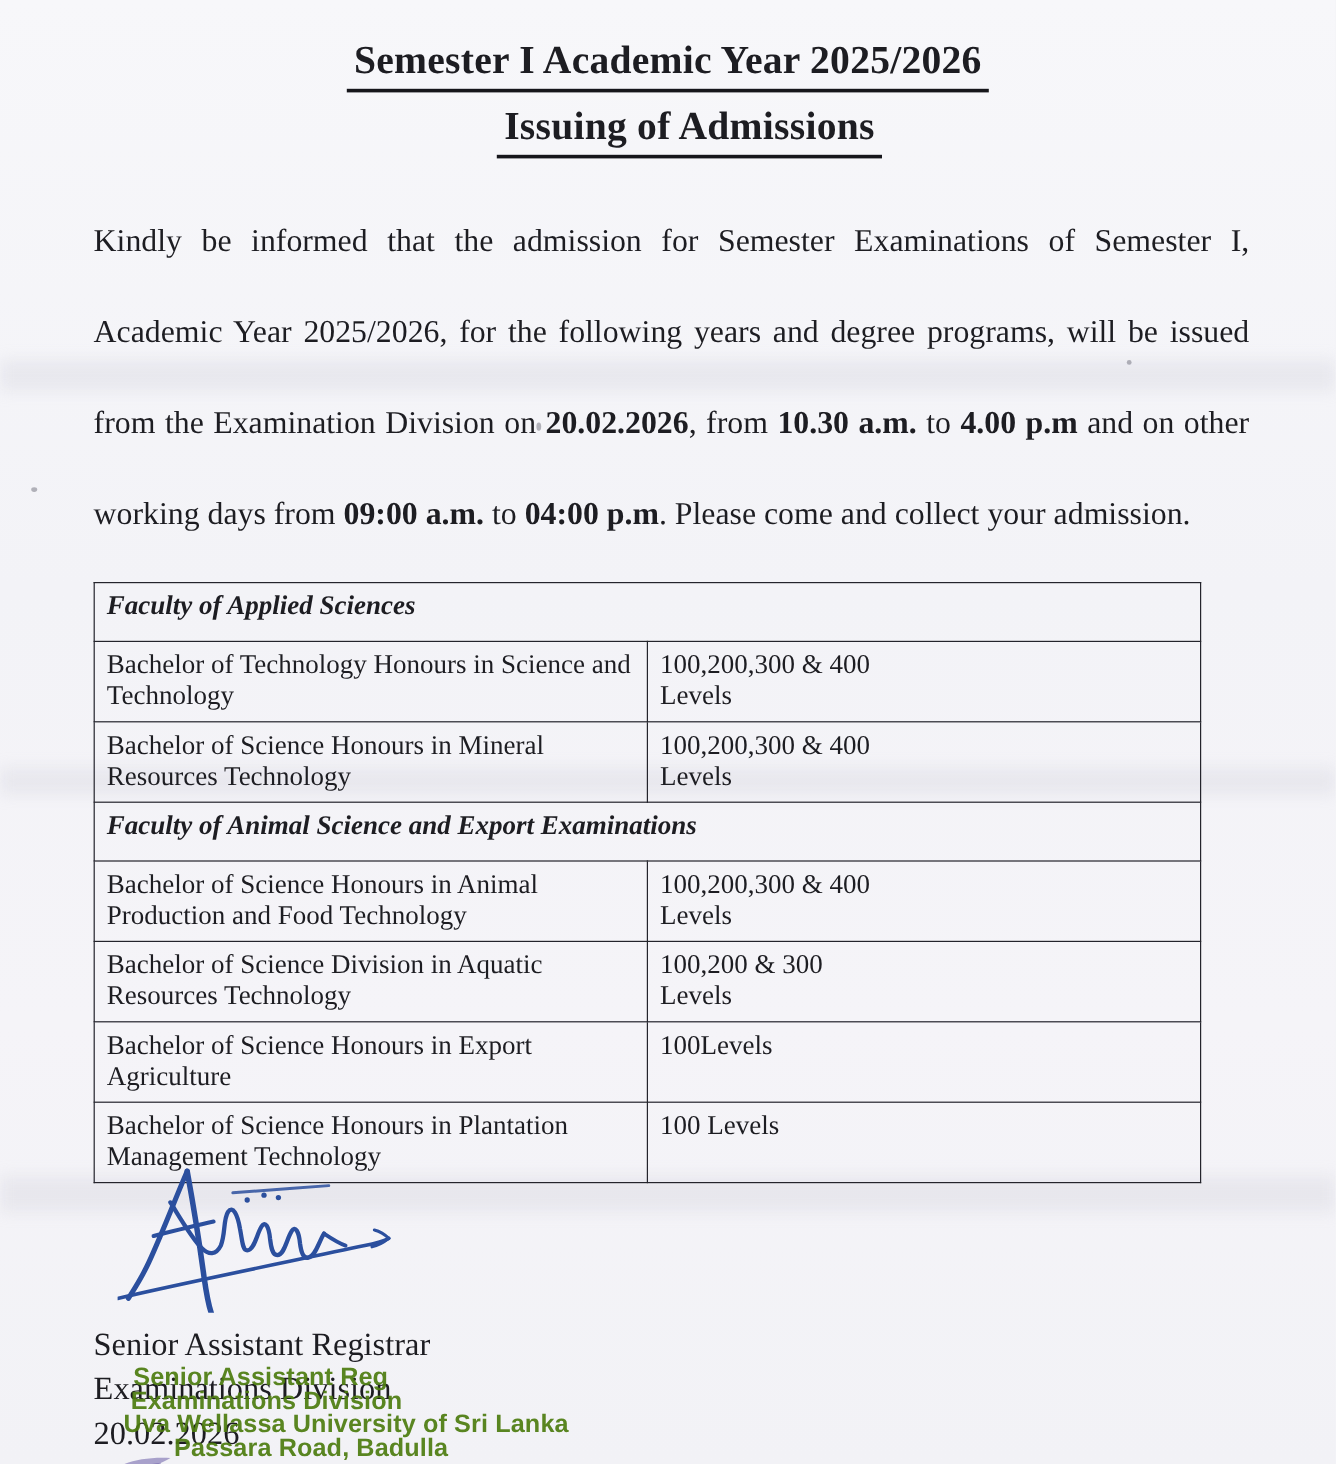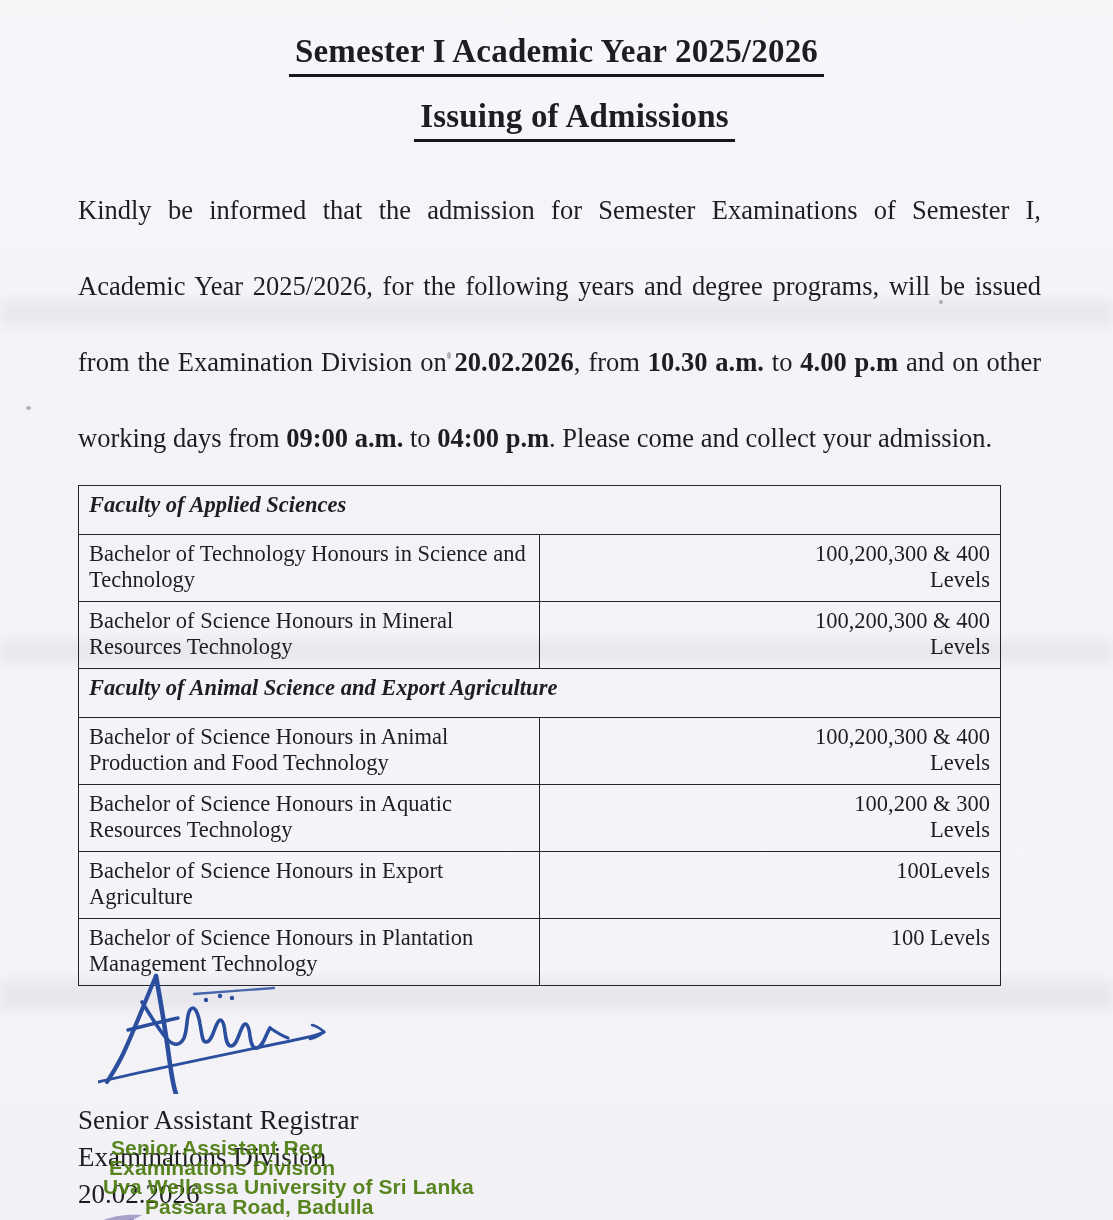--- a/index.html
+++ b/index.html
@@ -51,21 +51,21 @@
     font-weight: bold;
     font-size: 33px;
     line-height: 1.28;
     letter-spacing: .2px;
     display: inline-block;
     position: relative;
     padding: 0 6px 2px 6px;
     border-bottom: 3px solid #16161b;
   }
   .title-line2 {
-    margin-top: 18px;
+    margin-top: 8px;
     padding-left: 36px;
   }
 
   
   .body-text {
     margin: 30px 72px 0 78px;
     font-size: 26.5px;
     line-height: 76px;
     text-align: justify;
     text-justify: inter-word;
@@ -96,21 +96,21 @@
     font-size: 22.5px;
     padding: 8px 10px 10px 12px;
     height: 34px;
   }
   td.prog {
     width: 727px;
     padding-left: 12px;
     height: 46px;
   }
   td.levels {
-    text-align: right;
+    text-align: left;
     width: 218px;
     padding-left: 4px;
     padding-right: 4px;
   }
   .lv-line2 { display: block; }
 
   
   .sig-area {
     position: absolute;
     left: 78px;
@@ -195,31 +195,31 @@
         </tr>
         <tr>
           <td class="prog">Bachelor of Science Honours in Mineral Resources Technology</td>
           <td class="levels">
             <span>100,200,300 &amp; 400</span>
             <span class="lv-line2">Levels</span>
           </td>
         </tr>
 
         <tr>
-          <td class="faculty" colspan="2">Faculty of Animal Science and Export Agriculture</td>
+          <td class="faculty" colspan="2">Faculty of Animal Science and Export Examinations</td>
         </tr>
         <tr>
           <td class="prog">Bachelor of Science Honours in Animal Production and Food Technology</td>
           <td class="levels">
             <span>100,200,300 &amp; 400</span>
             <span class="lv-line2">Levels</span>
           </td>
         </tr>
         <tr>
-          <td class="prog">Bachelor of Science Honours in Aquatic Resources Technology</td>
+          <td class="prog">Bachelor of Science Division in Aquatic Resources Technology</td>
           <td class="levels">
             <span>100,200 &amp; 300</span>
             <span class="lv-line2">Levels</span>
           </td>
         </tr>
         <tr>
           <td class="prog">Bachelor of Science Honours in Export Agriculture</td>
           <td class="levels">
             <span>100Levels</span>
             <span class="lv-line2"></span>

